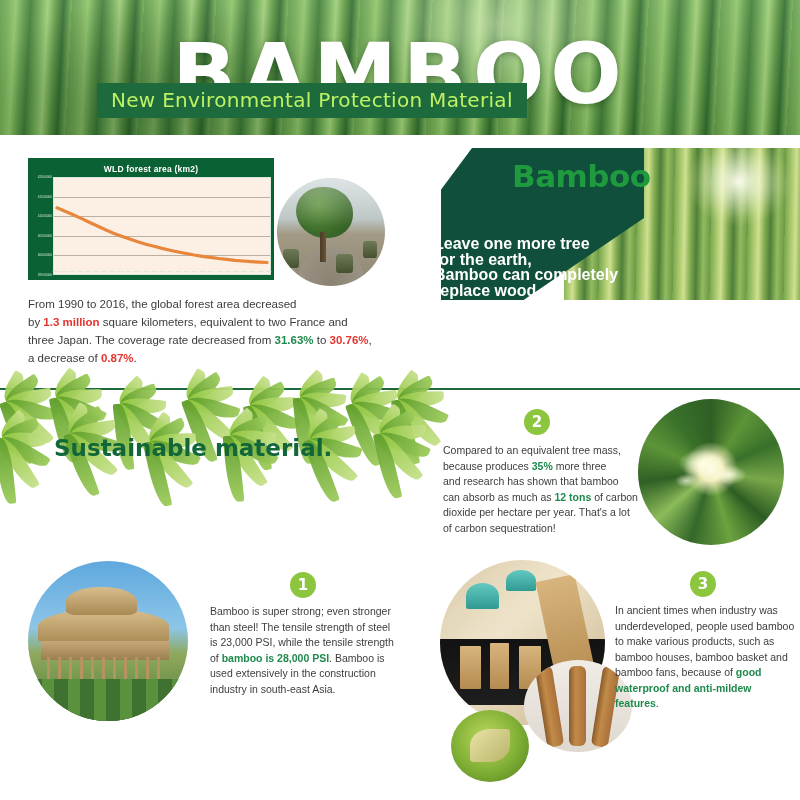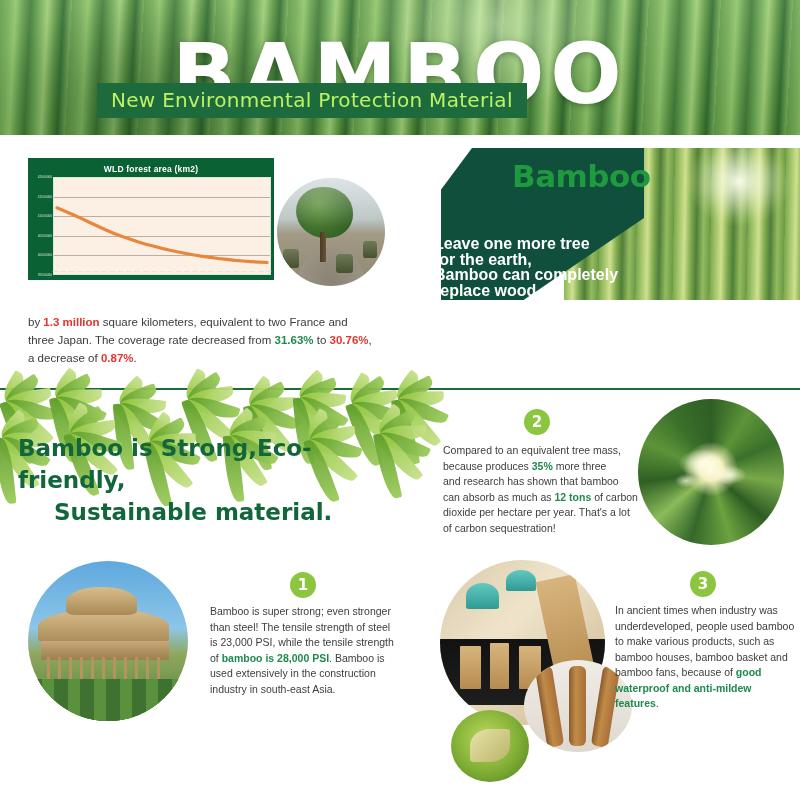--- a/index.html
+++ b/index.html
@@ -352,21 +352,21 @@
     <div class="tree-circle">
       <div class="canopy"></div>
       <div class="trunk"></div>
       <div class="stump s1"></div>
       <div class="stump s2"></div>
       <div class="stump s3"></div>
       <div class="haze"></div>
     </div>
 
     <div class="para1">
-      <br>
+      <span>From 1990 to 2016, the global forest area decreased</span><br>
       <span>by </span><span class="b-red">1.3 million</span><span> square kilometers, equivalent to two France and</span><br>
       <span>three Japan. The coverage rate decreased from </span><span class="b-green">31.63%</span><span> to </span><span class="b-red">30.76%</span><span>,</span><br>
       <span>a decrease of </span><span class="b-red">0.87%</span><span>.</span>
     </div>
 
     <div class="banner">
       <div class="banner-photo"></div>
       <div class="banner-wedge"></div>
       <div class="banner-wedge2"></div>
       <div class="banner-white-l"></div>
@@ -463,21 +463,20 @@
         <div class="leaf" style="left: 310px; top: 42px; transform: rotate(44deg) scaleX(1.03);"></div>
         <div class="leaf dark" style="left: 310px; top: 42px; transform: rotate(70deg) scaleX(1.15);"></div>
         <div class="leaf" style="left: 380px; top: 36px; transform: rotate(-53deg) scaleX(0.55);"></div>
         <div class="leaf dark" style="left: 380px; top: 36px; transform: rotate(-27deg) scaleX(0.67);"></div>
         <div class="leaf" style="left: 380px; top: 36px; transform: rotate(-1deg) scaleX(0.79);"></div>
         <div class="leaf dark" style="left: 380px; top: 36px; transform: rotate(25deg) scaleX(0.91);"></div>
         <div class="leaf" style="left: 380px; top: 36px; transform: rotate(51deg) scaleX(1.03);"></div>
         <div class="leaf dark" style="left: 380px; top: 36px; transform: rotate(77deg) scaleX(1.15);"></div>
       </div>
     <div class="headline">
-      <span>Bamboo is Strong,Eco-friendly,</span>
       <span class="l2">Sustainable material.</span>
     </div>
   </div>
 
   <div class="numcircle" style="left:524px; top:409px;">2</div>
   <div class="blocktext" style="left:443px; top:443px; width:196px;">
     <span>Compared to an equivalent tree mass,</span><br>
     <span>because produces </span><b>35%</b><span> more three</span><br>
     <span>and research has shown that bamboo</span><br>
     <span>can absorb as much as </span><b>12 tons</b><span> of carbon</span><br>

